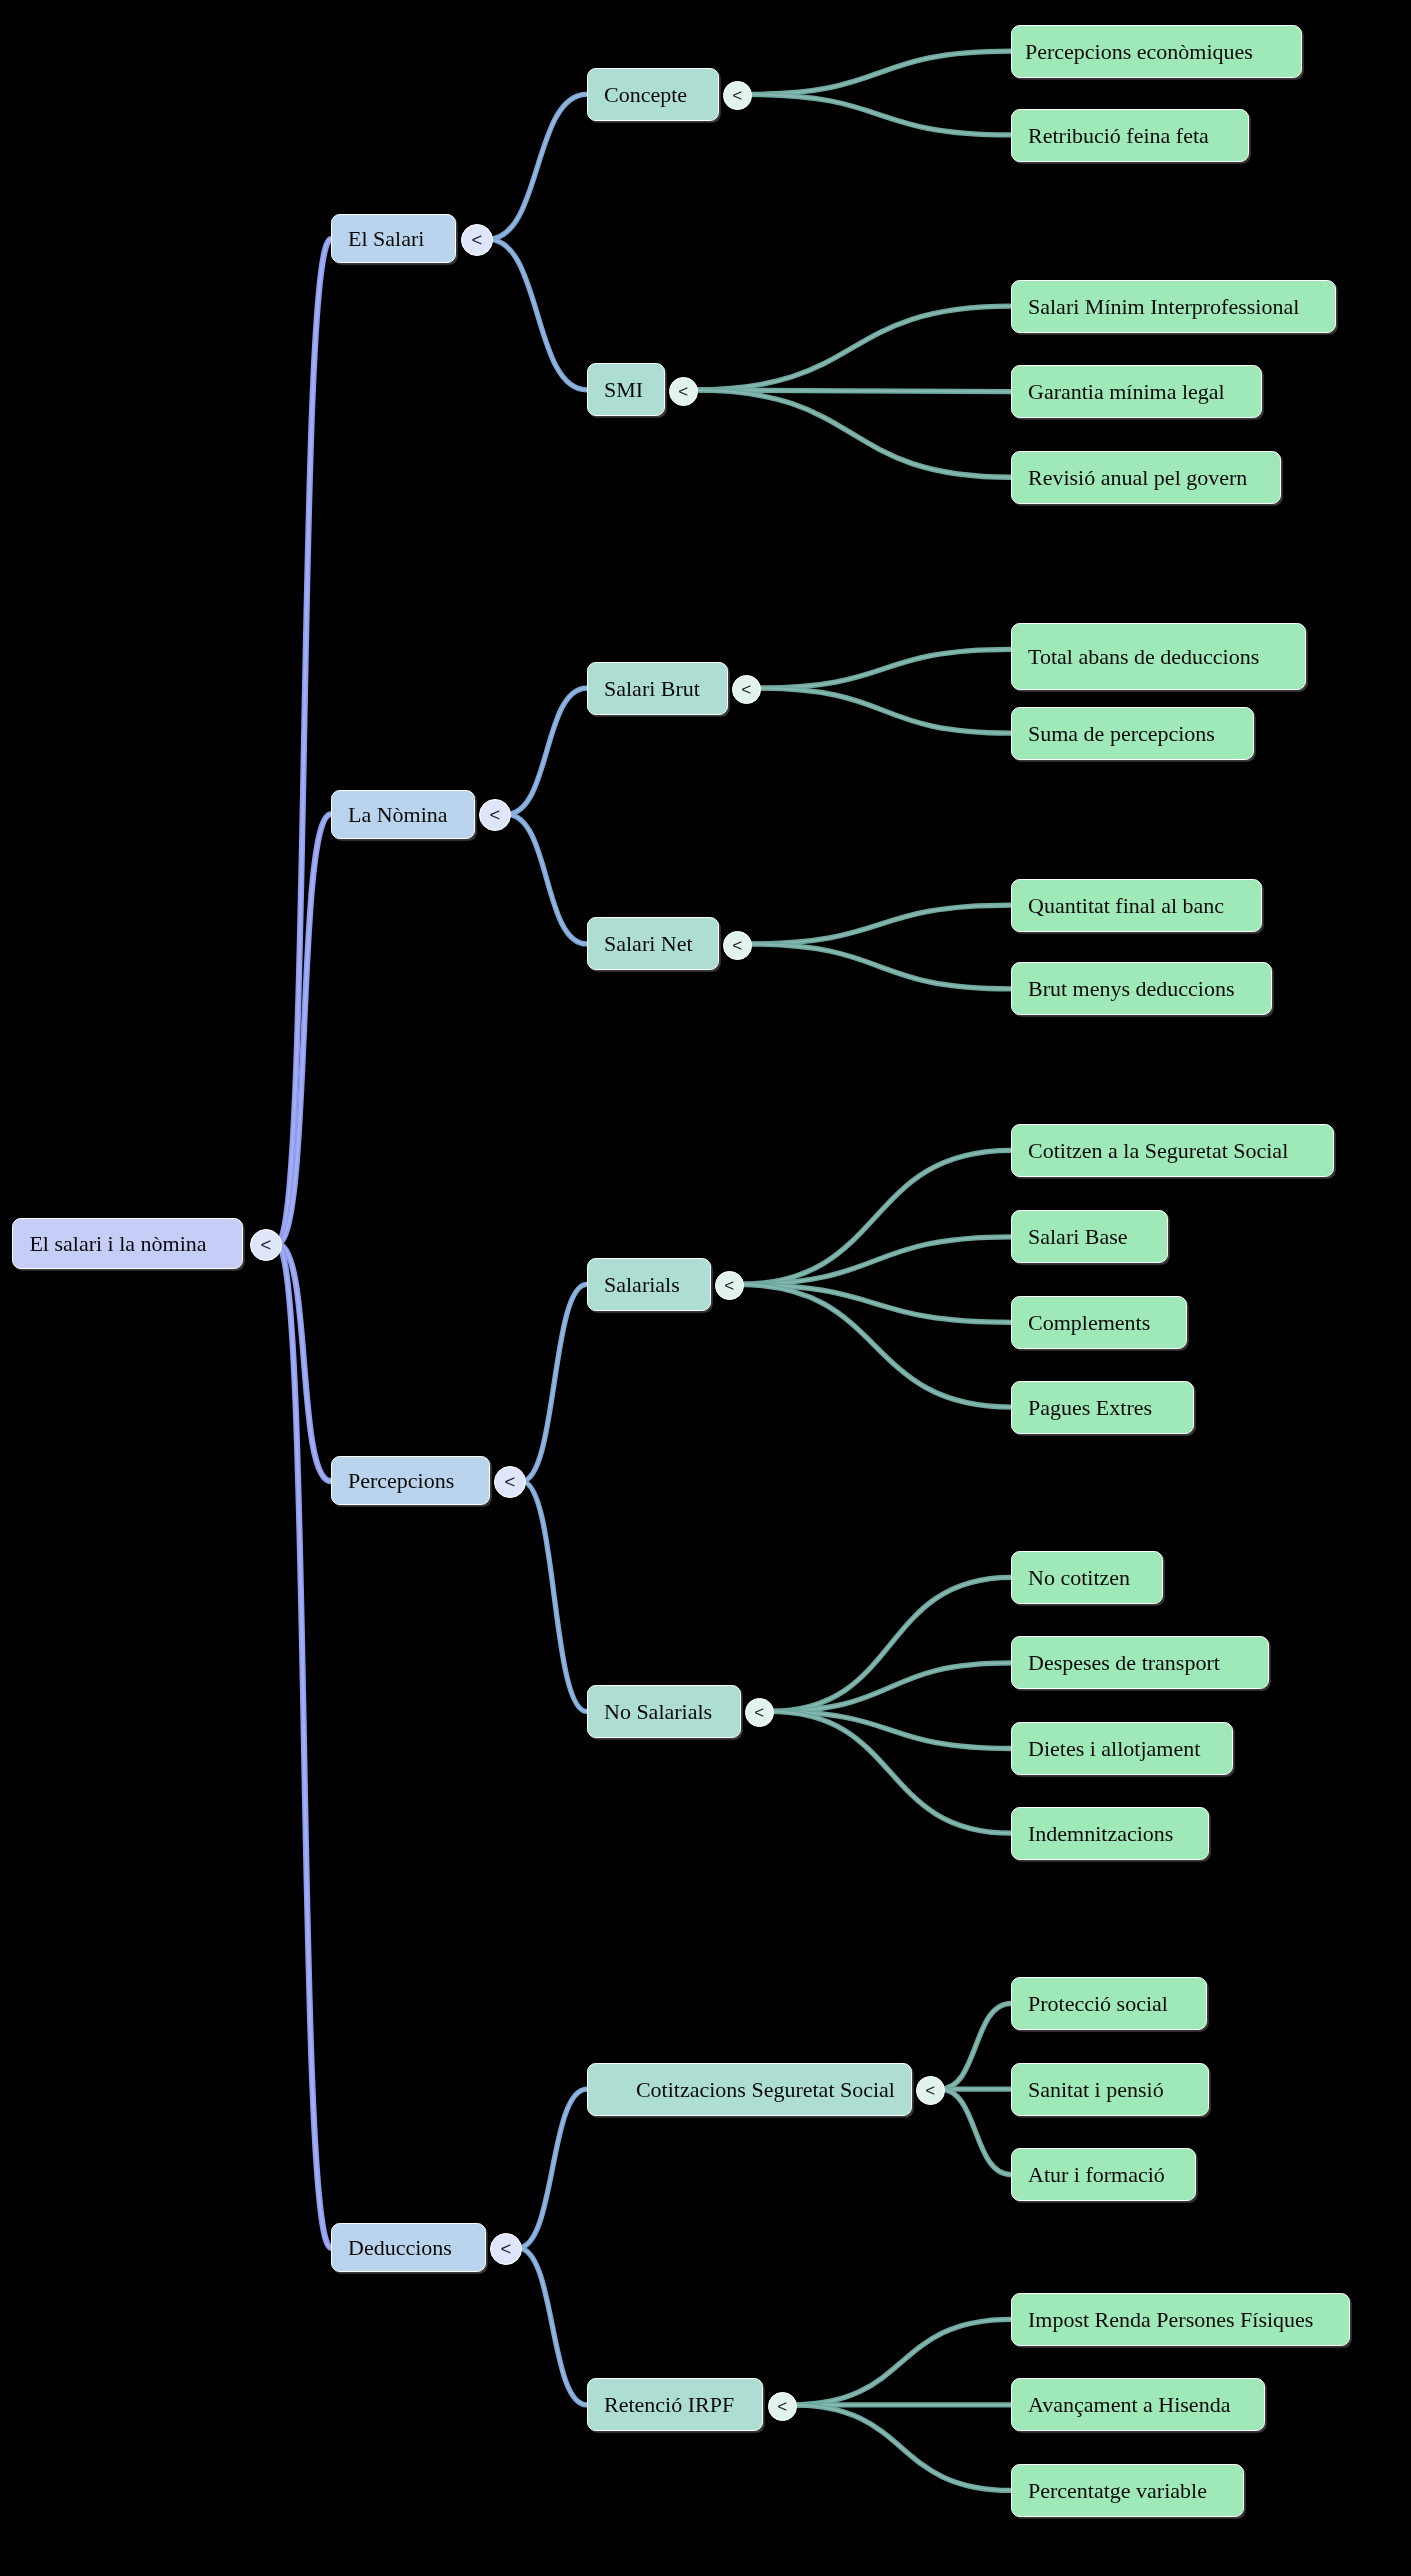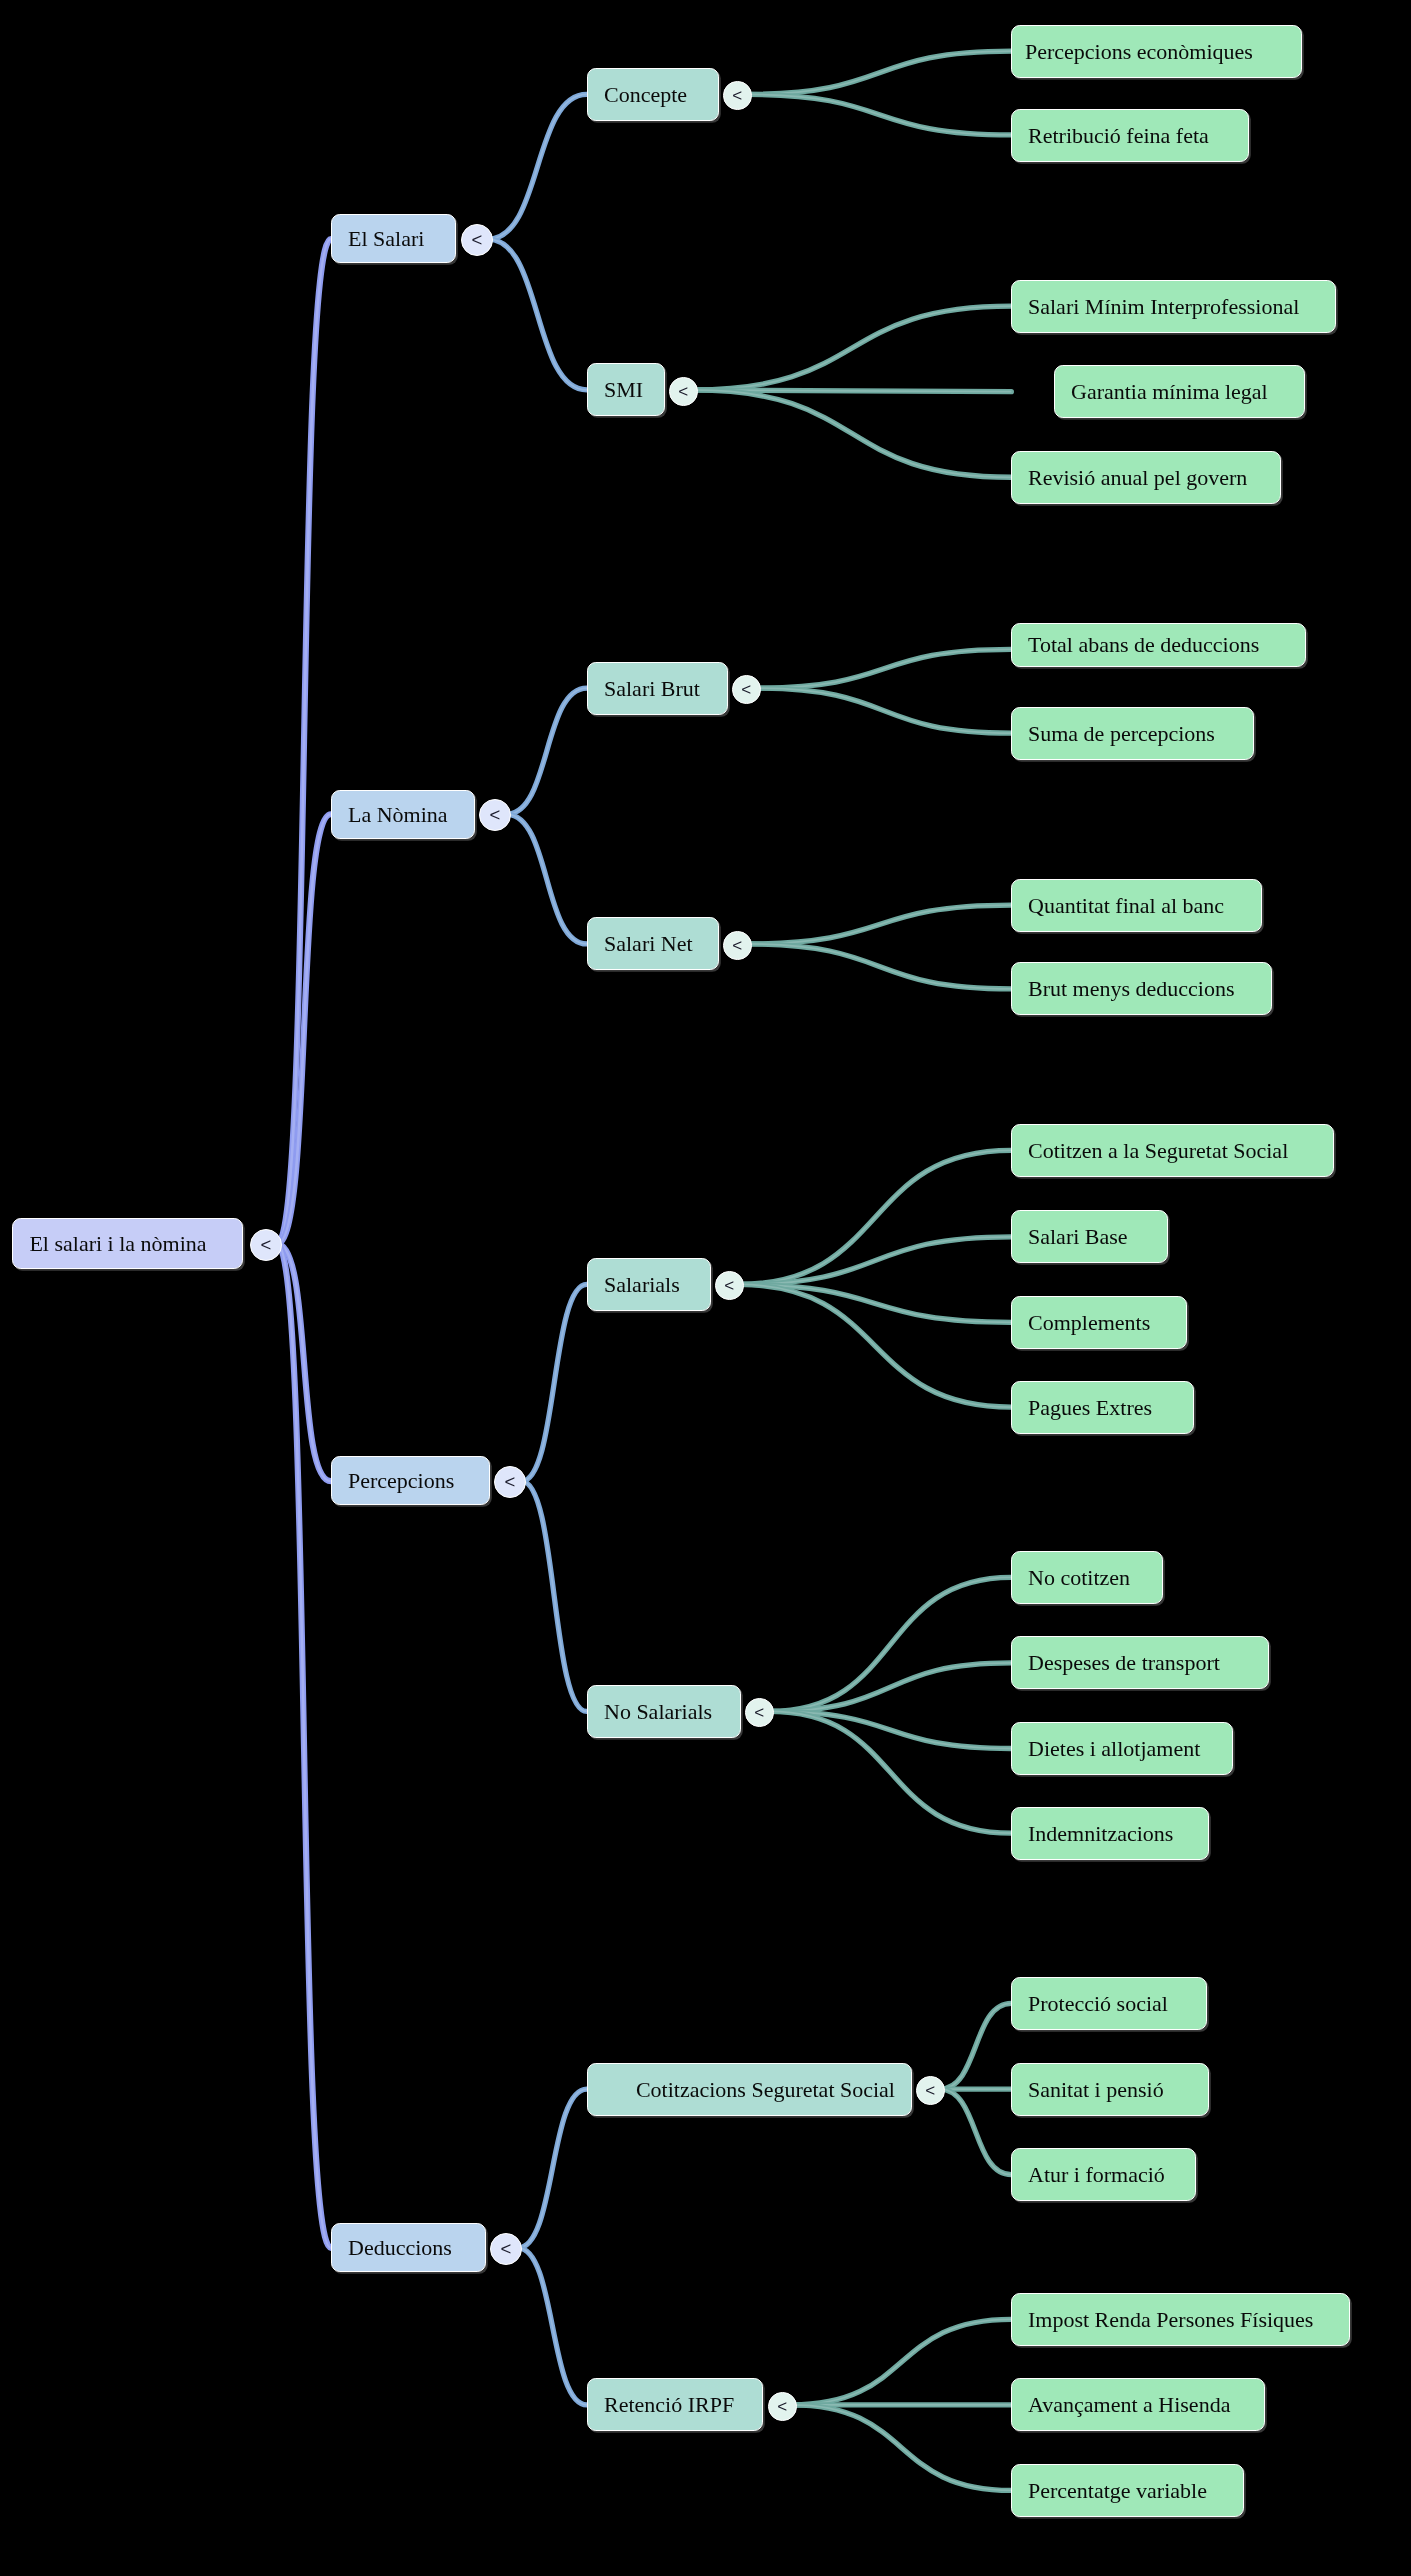--- a/index.html
+++ b/index.html
@@ -180,35 +180,35 @@
       <div class="node node-l3" style="left: 1011px; top: 109px; width: 238px; height: 53px;">
         <span class="node-label">Retribució feina feta</span>
       </div>
       <div class="node node-l2" style="left: 587px; top: 363px; width: 78px; height: 53px;">
         <span class="node-label">SMI</span>
       </div>
       <div class="collapse-handle teal" style="left: 669px; top: 377px;">&lt;</div>
       <div class="node node-l3" style="left: 1011px; top: 280px; width: 325px; height: 53px;">
         <span class="node-label">Salari Mínim Interprofessional</span>
       </div>
-      <div class="node node-l3" style="left: 1011px; top: 365px; width: 251px; height: 53px; margin-left: 43px;">
+      <div class="node node-l3" style="left: 1011px; top: 365px; width: 251px; height: 53px;">
         <span class="node-label">Garantia mínima legal</span>
       </div>
       <div class="node node-l3" style="left: 1011px; top: 451px; width: 270px; height: 53px;">
         <span class="node-label">Revisió anual pel govern</span>
       </div>
       <div class="node node-l1" style="left: 331px; top: 790px; width: 144px; height: 49px;">
         <span class="node-label">La Nòmina</span>
       </div>
       <div class="collapse-handle" style="left: 479px; top: 799px;">&lt;</div>
       <div class="node node-l2" style="left: 587px; top: 662px; width: 141px; height: 53px;">
         <span class="node-label">Salari Brut</span>
       </div>
       <div class="collapse-handle teal" style="left: 732px; top: 675px;">&lt;</div>
-      <div class="node node-l3" style="left: 1011px; top: 623px; width: 295px; height: 44px;">
+      <div class="node node-l3" style="left: 1011px; top: 623px; width: 295px; height: 67px;">
         <span class="node-label">Total abans de deduccions</span>
       </div>
       <div class="node node-l3" style="left: 1011px; top: 707px; width: 243px; height: 53px;">
         <span class="node-label">Suma de percepcions</span>
       </div>
       <div class="node node-l2" style="left: 587px; top: 917px; width: 132px; height: 53px;">
         <span class="node-label">Salari Net</span>
       </div>
       <div class="collapse-handle teal" style="left: 723px; top: 931px;">&lt;</div>
       <div class="node node-l3" style="left: 1011px; top: 879px; width: 251px; height: 53px;">

